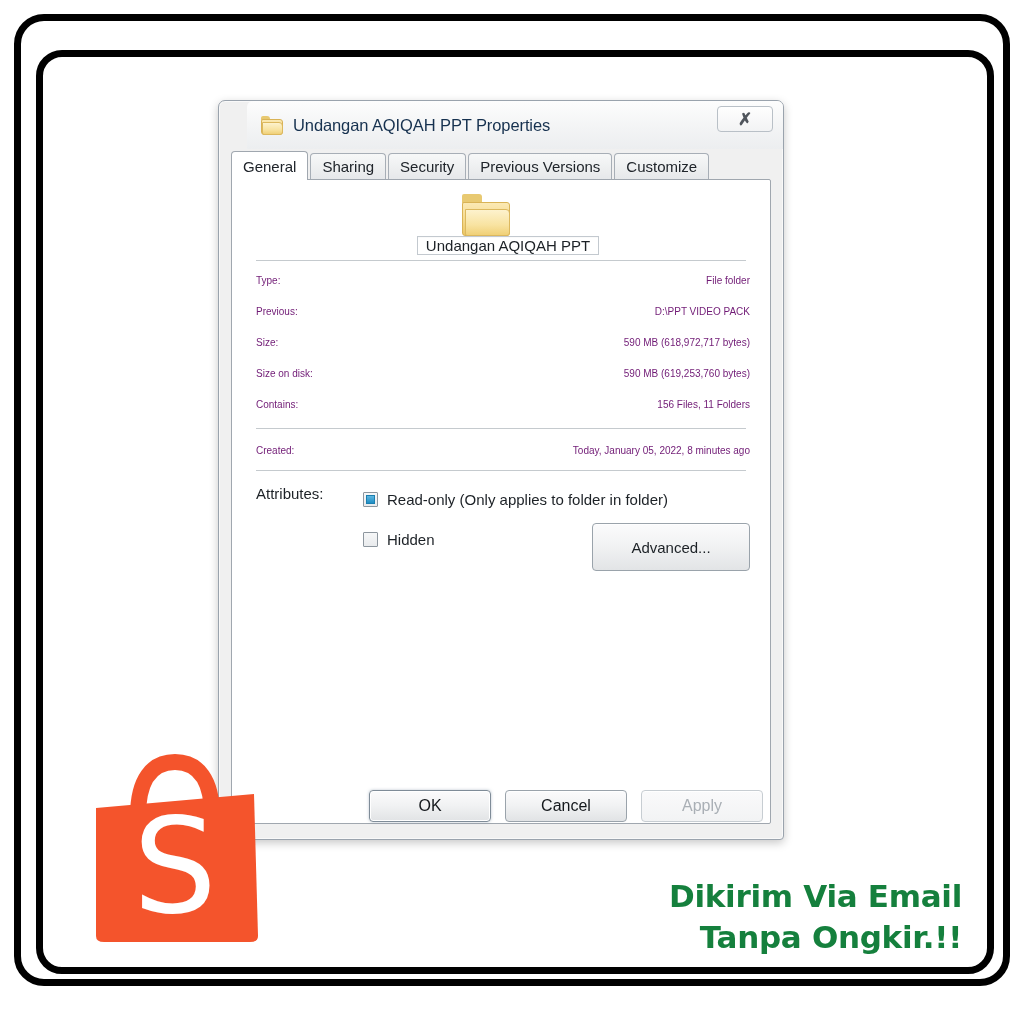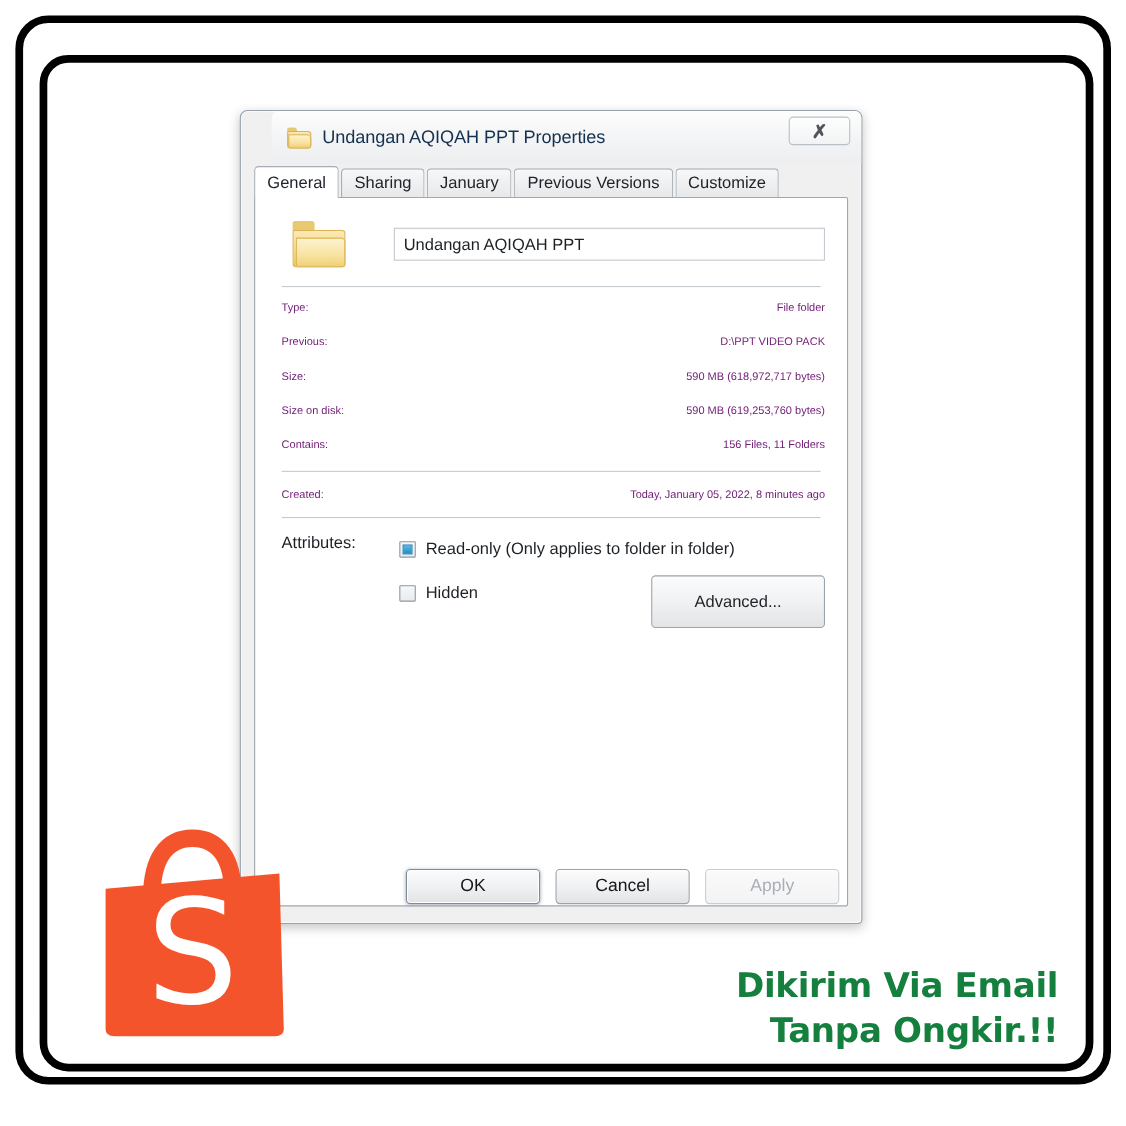--- a/index.html
+++ b/index.html
@@ -145,20 +145,21 @@
     border: 1px solid #a0a7af;
     border-radius: 0 2px 2px 2px;
     padding: 0;
   }
   .panel-inner { position: relative; width: 100%; height: 100%; padding: 14px 20px; }
 
   .name-row {
     display: flex; align-items: center;
     height: 56px;
     padding-left: 14px;
+    flex-direction: column;
   }
   .big-folder { width: 48px; height: 42px; margin-right: 44px; }
   .name-field {
     flex: 1;
     height: 30px;
     border: 1px solid #c3c9cf;
     background: #ffffff;
     font-size: 15px;
     color: #1c2126;
     padding: 0 8px;
@@ -289,21 +290,21 @@
       </div>
       <div class="title-text">Undangan AQIQAH PPT Properties</div>
       <div class="close-btn">
         <span class="close-glyph">✗</span>
       </div>
     </div>
 
     <div class="tabstrip">
       <div class="tab active">General</div>
       <div class="tab">Sharing</div>
-      <div class="tab">January</div>
+      <div class="tab">Security</div>
       <div class="tab">Previous Versions</div>
       <div class="tab">Customize</div>
     </div>
 
     <div class="panel">
       <div class="panel-inner">
 
         <div class="name-row">
           <div class="folder-icon big-folder">
             <div class="tab-bit"></div>

